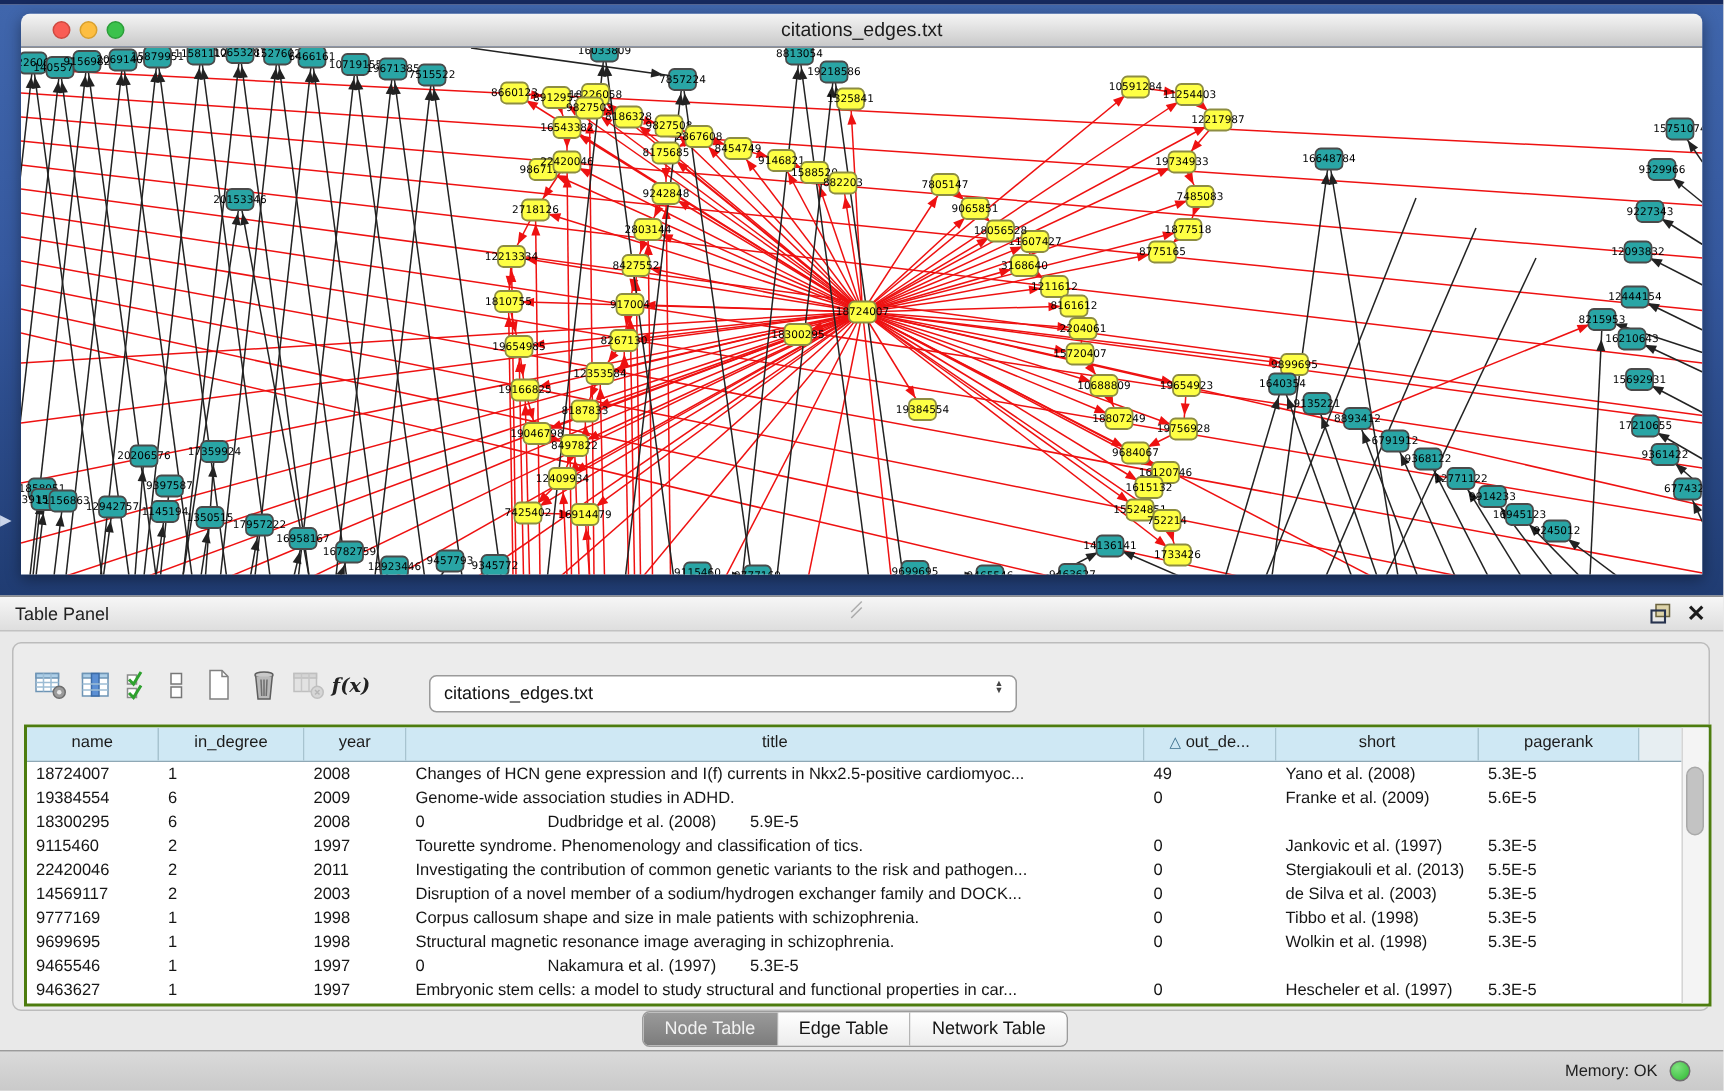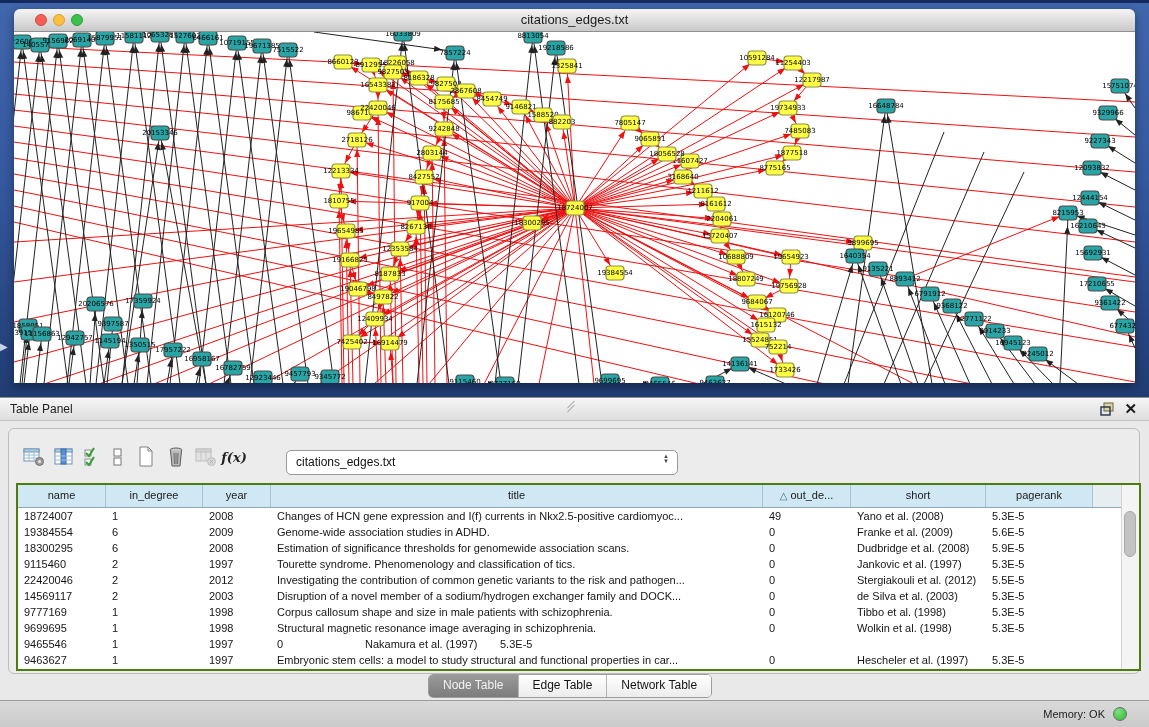--- a/index.html
+++ b/index.html
@@ -1150,41 +1150,40 @@
             <div class="td c2">2009</div>
             <div class="td c3">Genome-wide association studies in ADHD.</div>
             <div class="td c4">0</div>
             <div class="td c5">Franke et al. (2009)</div>
             <div class="td c6">5.6E-5</div>
           </div>
           <div class="trow">
             <div class="td c0">18300295</div>
             <div class="td c1">6</div>
             <div class="td c2">2008</div>
-            <div class="td c3">Estimation of significance thresholds for genomewide association scans.</div>
             <div class="td c4">0</div>
             <div class="td c5">Dudbridge et al. (2008)</div>
             <div class="td c6">5.9E-5</div>
           </div>
           <div class="trow">
             <div class="td c0">9115460</div>
             <div class="td c1">2</div>
             <div class="td c2">1997</div>
             <div class="td c3">Tourette syndrome. Phenomenology and classification of tics.</div>
             <div class="td c4">0</div>
             <div class="td c5">Jankovic et al. (1997)</div>
             <div class="td c6">5.3E-5</div>
           </div>
           <div class="trow">
             <div class="td c0">22420046</div>
             <div class="td c1">2</div>
-            <div class="td c2">2012</div>
+            <div class="td c2">2011</div>
             <div class="td c3">Investigating the contribution of common genetic variants to the risk and pathogen...</div>
             <div class="td c4">0</div>
-            <div class="td c5">Stergiakouli et al. (2012)</div>
+            <div class="td c5">Stergiakouli et al. (2013)</div>
             <div class="td c6">5.5E-5</div>
           </div>
           <div class="trow">
             <div class="td c0">14569117</div>
             <div class="td c1">2</div>
             <div class="td c2">2003</div>
             <div class="td c3">Disruption of a novel member of a sodium/hydrogen exchanger family and DOCK...</div>
             <div class="td c4">0</div>
             <div class="td c5">de Silva et al. (2003)</div>
             <div class="td c6">5.3E-5</div>

